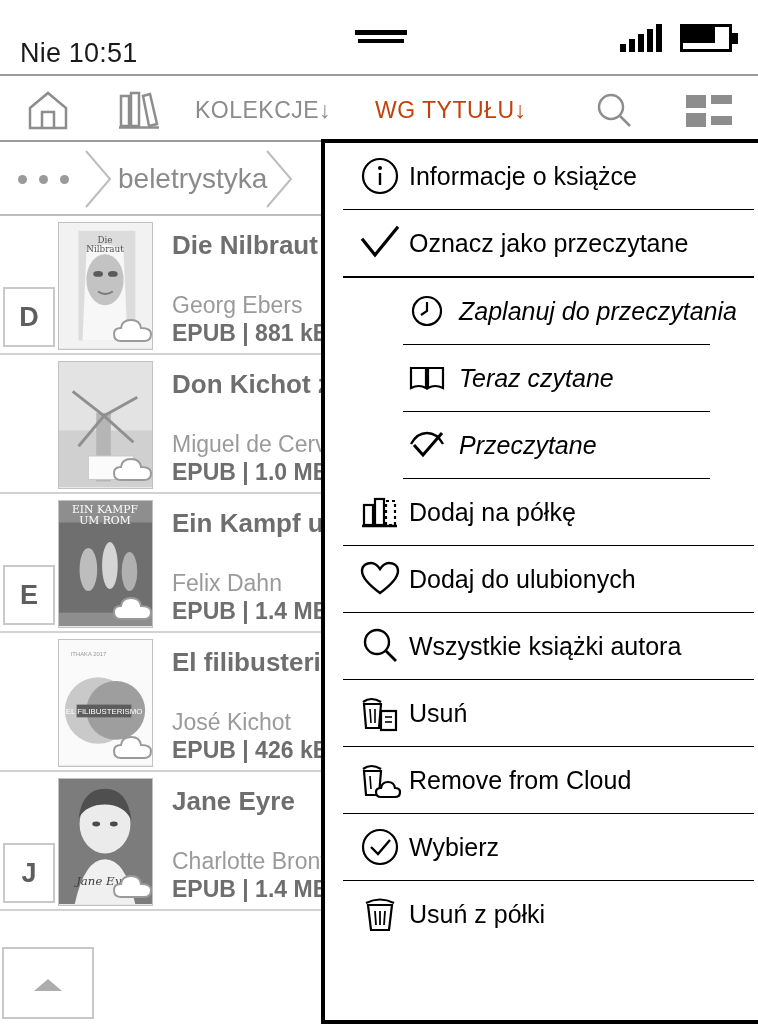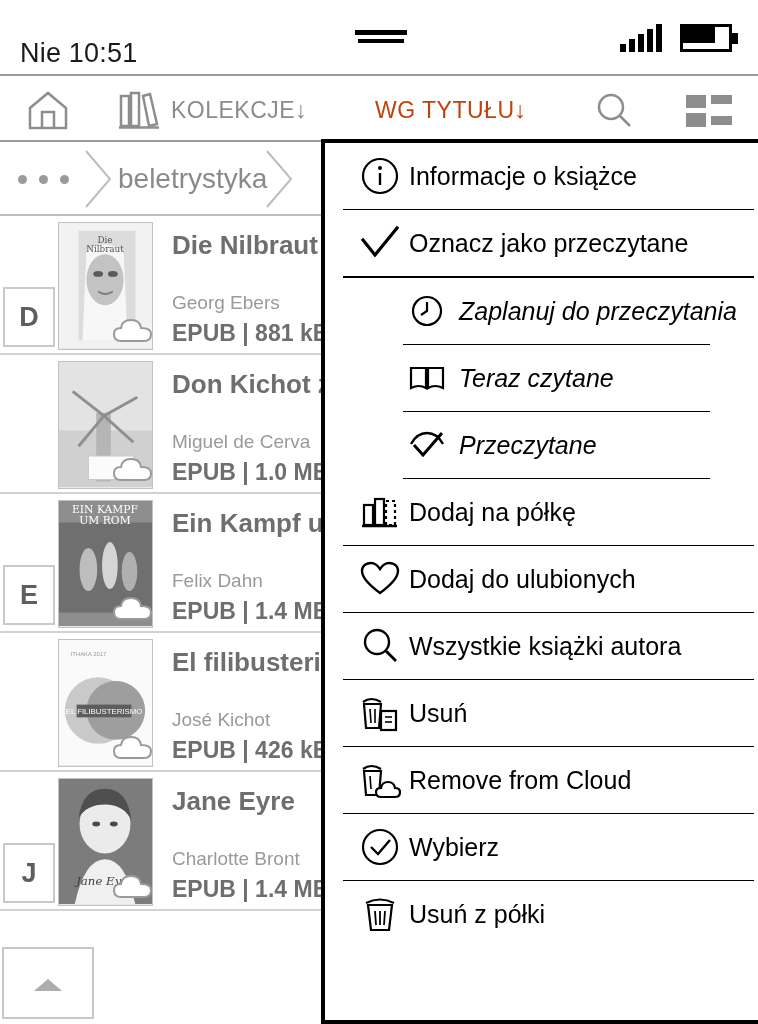--- a/index.html
+++ b/index.html
@@ -36,21 +36,21 @@
   .battery .shell { position:absolute; left:0; top:0; width:52px; height:28px; border:3px solid #000; background:#fff; }
   .battery .fill  { position:absolute; left:3px; top:3px; width:32px; height:16px; background:#000; }
   .battery .tip   { position:absolute; right:0; top:9px; width:6px; height:11px; background:#000; }
 
   
   .toolbar {
     position:absolute; left:0; top:76px; width:758px; height:66px;
     border-bottom:2px solid #9a9a9a; background:#fff;
   }
   .tb-home { position:absolute; left:26px; top:14px; width:44px; height:40px; }
-  .tb-coll { position:absolute; left:118px; top:14px; height:40px; display:flex; align-items:center; }
+  .tb-coll { position:absolute; left:118px; top:14px; height:40px; display:flex; align-items:center;gap:24px; }
   .tb-coll .lbl { font-size:23px; color:#8b8b8b; letter-spacing:0.5px; margin-left:11px; }
   .tb-sort { position:absolute; left:375px; top:21px; font-size:23px; color:#c2410c; letter-spacing:0.5px; }
   .tb-search { position:absolute; left:594px; top:14px; width:40px; height:40px; }
   .tb-view { position:absolute; left:686px; top:19px; width:46px; height:32px; }
   .tb-view span { position:absolute; background:#8d8d8d; display:block; }
   .tb-view .a { left:0;  top:0;  width:20px; height:13px; }
   .tb-view .b { left:25px;top:0;  width:21px; height:9px;  }
   .tb-view .c { left:0;  top:18px;width:20px; height:14px; }
   .tb-view .d { left:25px;top:21px;width:21px;height:9px;  }
 
@@ -83,21 +83,21 @@
   }
   .cover .art { position:absolute; inset:0; }
   .cloud {
     position:absolute; left:54px; bottom:6px; width:40px; height:26px; z-index:4;
   }
   .bk-title {
     position:absolute; left:172px; top:14px; font-size:26px; font-weight:bold;
     color:#6e6e6e; white-space:nowrap;
   }
   .bk-author {
-    position:absolute; left:172px; top:76px; font-size:19px; color:#9a9a9a; white-space:nowrap;
+    position:absolute; left:172px; top:76px; font-size:23px; color:#9a9a9a; white-space:nowrap;
   }
   .bk-meta {
     position:absolute; left:172px; top:104px; font-size:23px; font-weight:bold;
     color:#6e6e6e; white-space:nowrap;
   }
 
   
   .scroll-up {
     position:absolute; left:2px; top:947px; width:92px; height:72px;
     border:2px solid #c8c8c8; background:#fff; z-index:6;

